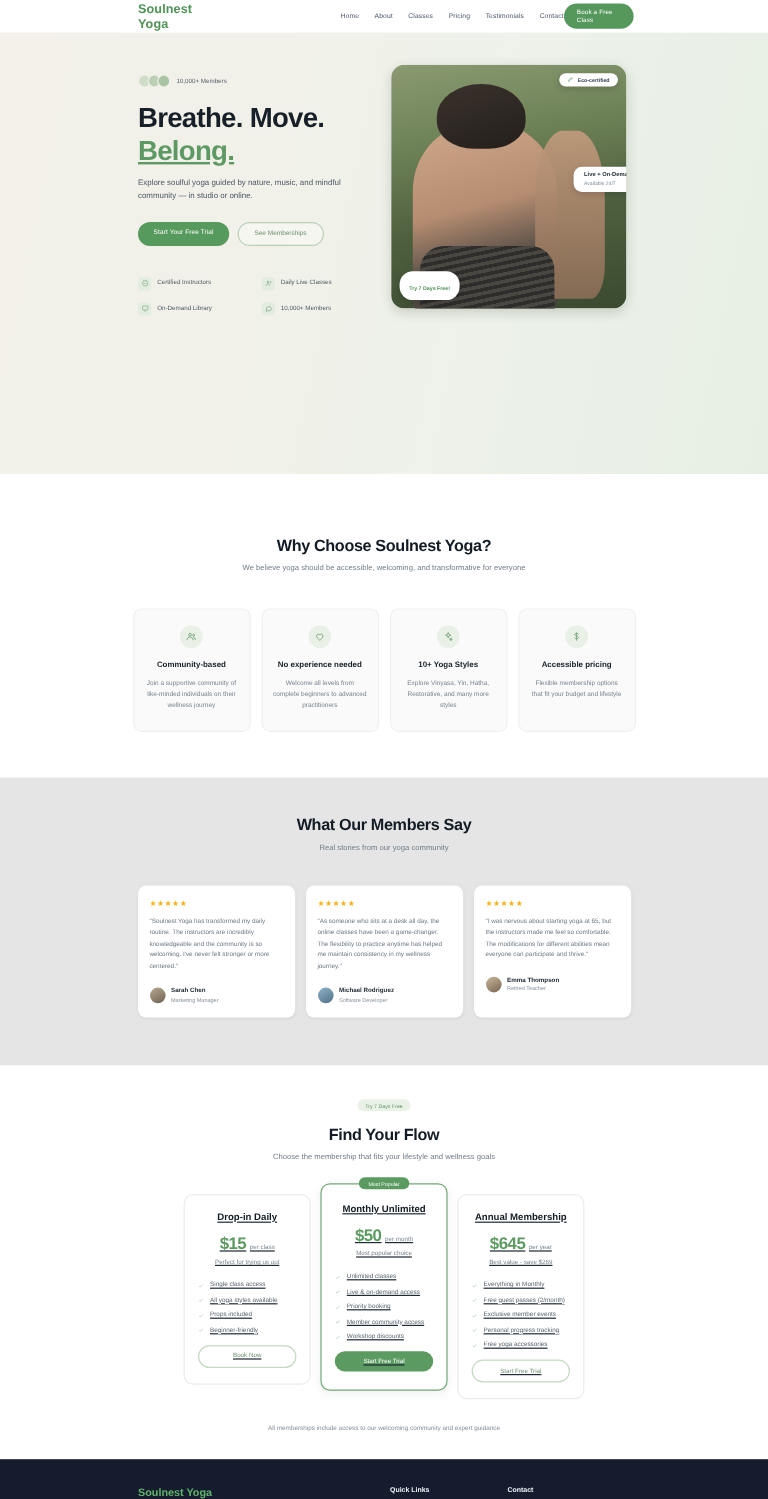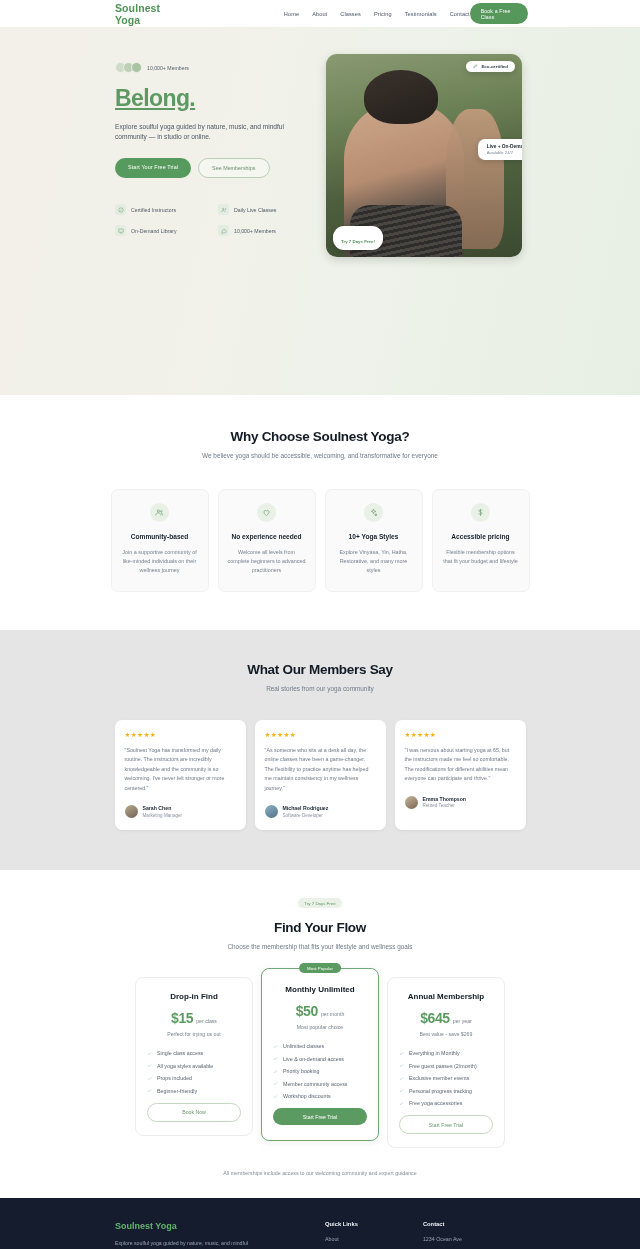--- a/index.html
+++ b/index.html
@@ -152,21 +152,21 @@
   
   .sec-title {
     text-align: center; font-size: 13.5px; font-weight: bold;
     color: #131b24; letter-spacing: -.3px;
   }
   .sec-sub {
     text-align: center; font-size: 6.4px; color: #707b87;
     margin: 7px auto 0; width: 250px; line-height: 1.55;
   }
 
-  .why { background: #fff; padding: 34px 0 38px; }
+  .why { background: #fff; padding: 52px 0 38px; }
   .why-cards {
     display: flex; gap: 9px; justify-content: center; margin-top: 28px;
   }
   .why-card {
     width: 98px; background: #fafafa; border: 1px solid #f0f0f0;
     border-radius: 7px; padding: 13px 9px 16px; text-align: center;
   }
   .why-ic {
     width: 19px; height: 19px; border-radius: 50%; background: #e9f1e7;
     margin: 0 auto 11px; display: flex; align-items: center; justify-content: center;
@@ -195,22 +195,22 @@
   .a-role { font-size: 4.6px; color: #8a939e; margin-top: 1.5px; }
 
   .pricing { background: #fff; padding: 28px 0 22px; }
   .pill-top {
     display: block; margin: 0 auto; width: 44px; text-align: center;
     background: #eaf2e8; color: #5f9465; font-size: 4.4px;
     padding: 2.5px 0; border-radius: 10px;
   }
   .price-cards { display: flex; gap: 8px; justify-content: center; margin-top: 25px; align-items: flex-start; }
   .price-card {
-    width: 118px; border: 1px solid #ececec; border-radius: 8px;
-    background: #fff; padding: 14px 11px 13px; text-align: center; position: relative;
+    width: 106px; border: 1px solid #ececec; border-radius: 8px;
+    background: #fff; padding: 14px 11px 13px; text-align: center; position: relative; text-decoration: underline;
   }
   .price-card.featured {
     border: 1.3px solid #72a877; padding-top: 16px; margin-top: -9px; padding-bottom: 15px;
     box-shadow: 0 2px 8px rgba(80,130,85,.10);
   }
   .pop-badge {
     position: absolute; top: -6px; left: 50%; transform: translateX(-50%);
     background: #5b9b61; color: #fff; font-size: 4.4px;
     padding: 2.5px 8px; border-radius: 10px; white-space: nowrap;
   }
@@ -265,20 +265,21 @@
       <div class="hero-left">
         <div class="members-row">
           <div class="avatars">
             <div class="av av1"></div>
             <div class="av av2"></div>
             <div class="av av3"></div>
           </div>
           <span class="members-text">10,000+ Members</span>
         </div>
         <h1 class="hero-title">
+          <span>Breathe. Move.</span>
           <span class="accent">Belong.</span>
         </h1>
         <div class="hero-sub">Explore soulful yoga guided by nature, music, and mindful community — in studio or online.</div>
         <div class="hero-btns">
           <div class="btn-primary">Start Your Free Trial</div>
           <div class="btn-ghost">See Memberships</div>
         </div>
         <div class="hero-features">
           <div class="feat">
             <span class="feat-ic">
@@ -432,21 +433,21 @@
     </div>
   </div>
 
   <div class="pricing">
     <div class="pill-top">Try 7 Days Free</div>
     <div class="sec-title" style="margin-top:12px">Find Your Flow</div>
     <div class="sec-sub" style="width:300px">Choose the membership that fits your lifestyle and wellness goals</div>
     <div class="price-cards">
 
       <div class="price-card">
-        <div class="p-name">Drop-in Find</div>
+        <div class="p-name">Drop-in Daily</div>
         <div class="p-price-row">
           <span class="p-price">$15</span>
           <span class="p-per">per class</span>
         </div>
         <div class="p-note">Perfect for trying us out</div>
         <div class="p-feats">
           <div class="p-feat">
               <svg viewBox="0 0 24 24">
                 <path d="M5 13l4 4L19 7"></path>
               </svg>

